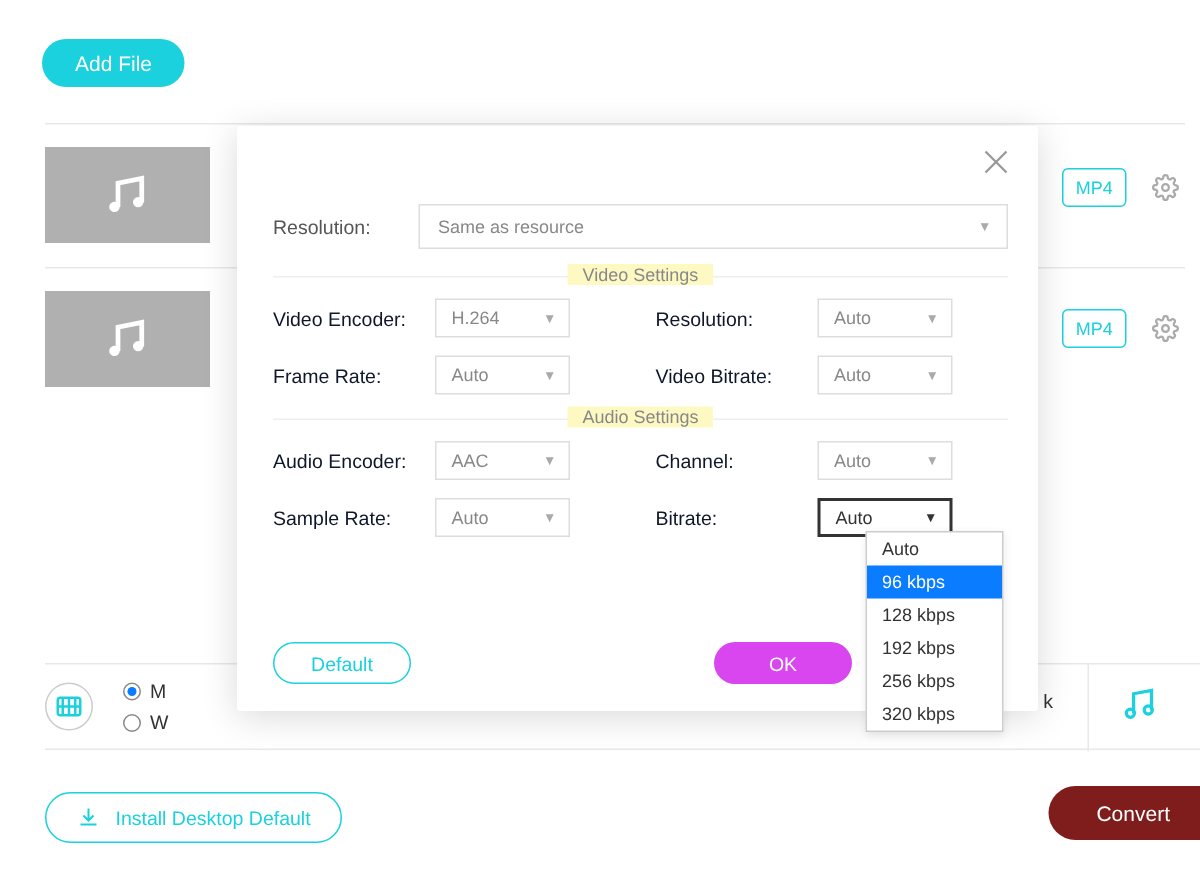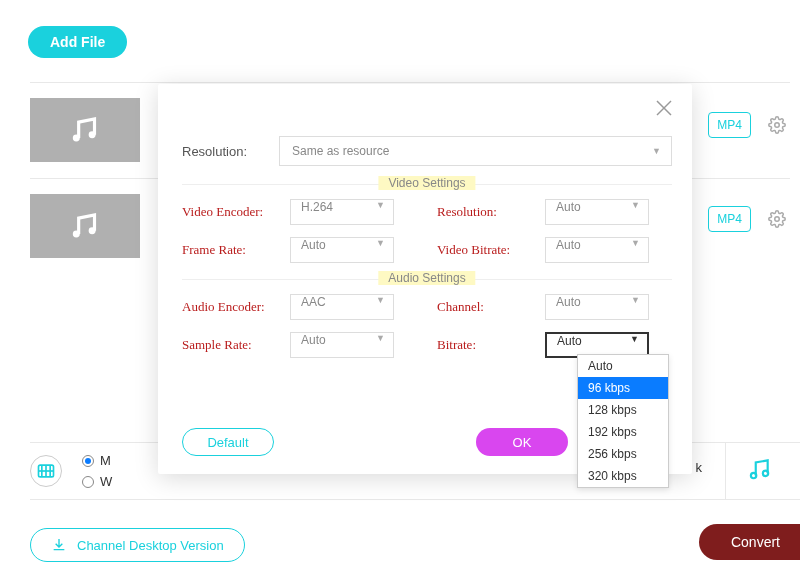--- a/index.html
+++ b/index.html
@@ -1,18 +1,18 @@
 <!DOCTYPE html>
 <html><head>
   <meta charset="utf-8">
   <style>
     * { box-sizing: border-box; margin: 0; padding: 0; }
     body { font-family: Arial, sans-serif; background: #fff; width: 800px; height: 582px; position: relative; overflow: hidden; }
     
-    .add-file-btn { position: absolute; top: 26px; left: 28px; background: #1ad1dd; color: #fff; border: none; border-radius: 18px; padding: 8px 22px; font-size: 14px; font-weight: bold; cursor: pointer; }
+    .add-file-btn { position: absolute; top: 26px; left: 28px; background: #1ad1dd; color: #fff; border: none; border-radius: 18px; padding: 8px 22px; font-size: 14px; font-weight: normal; cursor: pointer; }
     
     .file-row { position: absolute; left: 30px; right: 0; height: 80px; display: flex; align-items: center; }
     .file-row-1 { top: 90px; }
     .file-row-2 { top: 186px; }
     .file-icon { width: 110px; height: 64px; background: #b0b0b0; display: flex; align-items: center; justify-content: center; }
     .file-icon svg { width: 38px; height: 38px; }
     .row-divider { position: absolute; left: 30px; right: 10px; height: 1px; background: #e8e8e8; }
     .div-1 { top: 82px; }
     .div-2 { top: 178px; }
     
@@ -31,22 +31,22 @@
     .res-row { display: flex; align-items: center; gap: 12px; margin-bottom: 18px; }
     .res-label { font-size: 13px; color: #555; width: 85px; }
     .res-select { flex: 1; border: 1px solid #ddd; height: 30px; padding: 0 26px 0 12px; font-size: 12px; color: #888; display: flex; align-items: center; position: relative; }
     .res-select .arr { position: absolute; right: 10px; top: 50%; transform: translateY(-50%); }
     
     .section-divider { border-top: 1px solid #eee; margin: 8px 0 14px; position: relative; }
     .section-title { position: absolute; top: -9px; left: 50%; transform: translateX(-50%); background: #fef9c3; padding: 0 10px; font-size: 12px; color: #888; }
     
     .settings-grid { display: grid; grid-template-columns: 1fr 1fr; column-gap: 20px; row-gap: 12px; margin-bottom: 16px; }
     .setting-item { display: flex; align-items: center; gap: 8px; }
-    .setting-label { font-size: 13px; color: #b91c1c; min-width: 100px; font-family: Liberation Serif, serif; }
-    .small-select { width: 104px; border: 1px solid #ddd; height: 26px; padding: 0 24px 0 10px; font-size: 12px; color: #888; display: flex; align-items: flex-start; position: relative; cursor: pointer; }
+    .setting-label { font-size: 13px; color: #0f172a; min-width: 100px; }
+    .small-select { width: 90px; border: 1px solid #ddd; height: 26px; padding: 0 24px 0 10px; font-size: 12px; color: #888; display: flex; align-items: center; position: relative; cursor: pointer; }
     .small-select.active { border: 2px solid #333; color: #333; }
     .arr { font-size: 9px; color: #aaa; }
     .small-select.active .arr { color: #333; }
     .small-select .arr { position: absolute; right: 8px; }
     
     .dropdown { position: absolute; top: 270px; right: 23px; width: 92px; background: #fff; border: 1px solid #ccc; z-index: 10; box-shadow: 0 2px 6px rgba(0,0,0,0.1); }
     .dropdown-item { padding: 4px 10px; font-size: 12px; color: #333; cursor: pointer; }
     .dropdown-item.selected { background: #0a7cff; color: #fff; }
     
     .modal-footer { position: absolute; bottom: 18px; left: 24px; right: 24px; display: flex; justify-content: space-between; gap: 36px; }
@@ -232,15 +232,15 @@
   <div class="modal-footer">
     <button class="btn-default">Default</button>
     <button class="btn-ok">OK</button>
   </div>
 </div>
 
 <div class="install-btn">
   <svg width="16" height="16" viewBox="0 0 24 24" fill="none" stroke="currentColor" stroke-width="2">
       <path d="M12 3 V15 M7 10 L12 15 L17 10 M4 19 H20"></path>
     </svg>
-  <span>Channel Desktop Version</span>
+  <span>Install Desktop Default</span>
 </div>
 <button class="convert-btn">Convert</button>
 
 </body></html>

